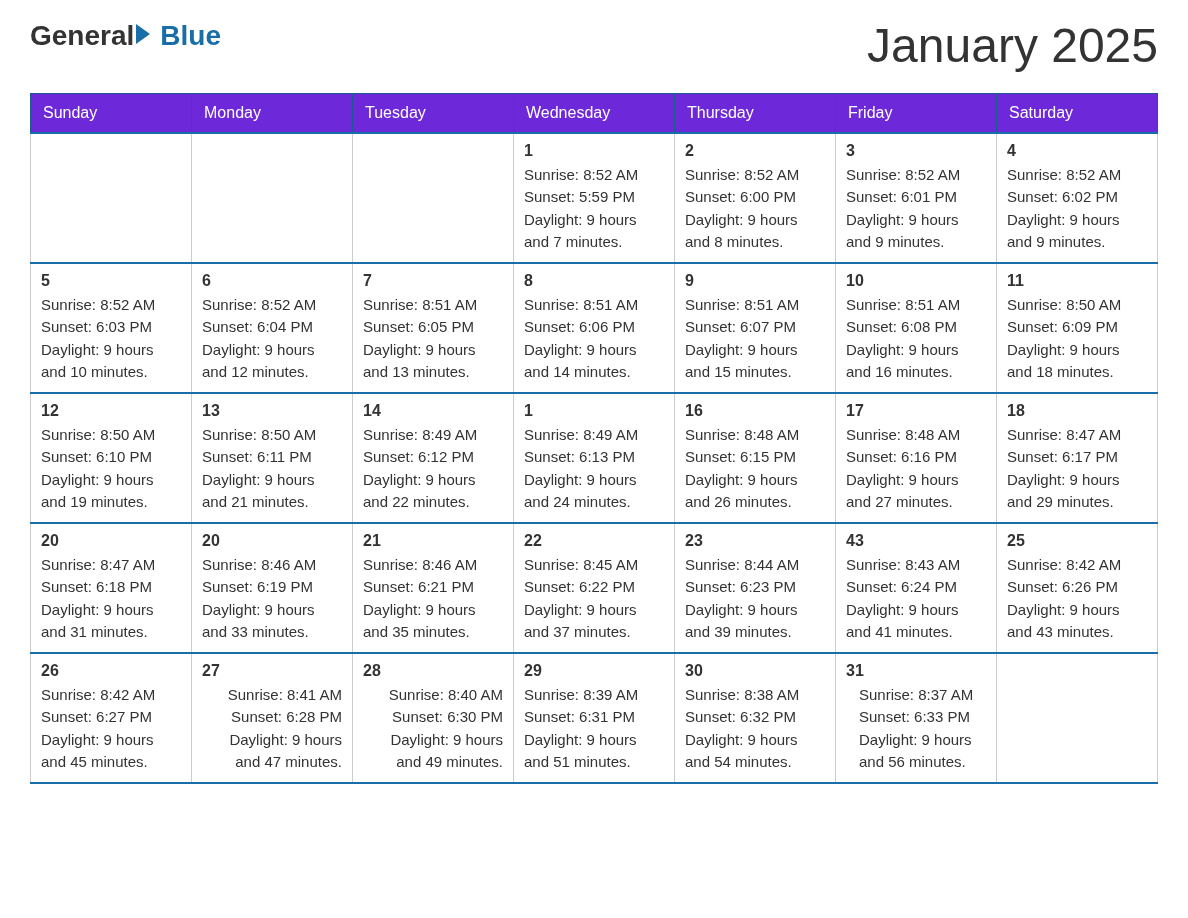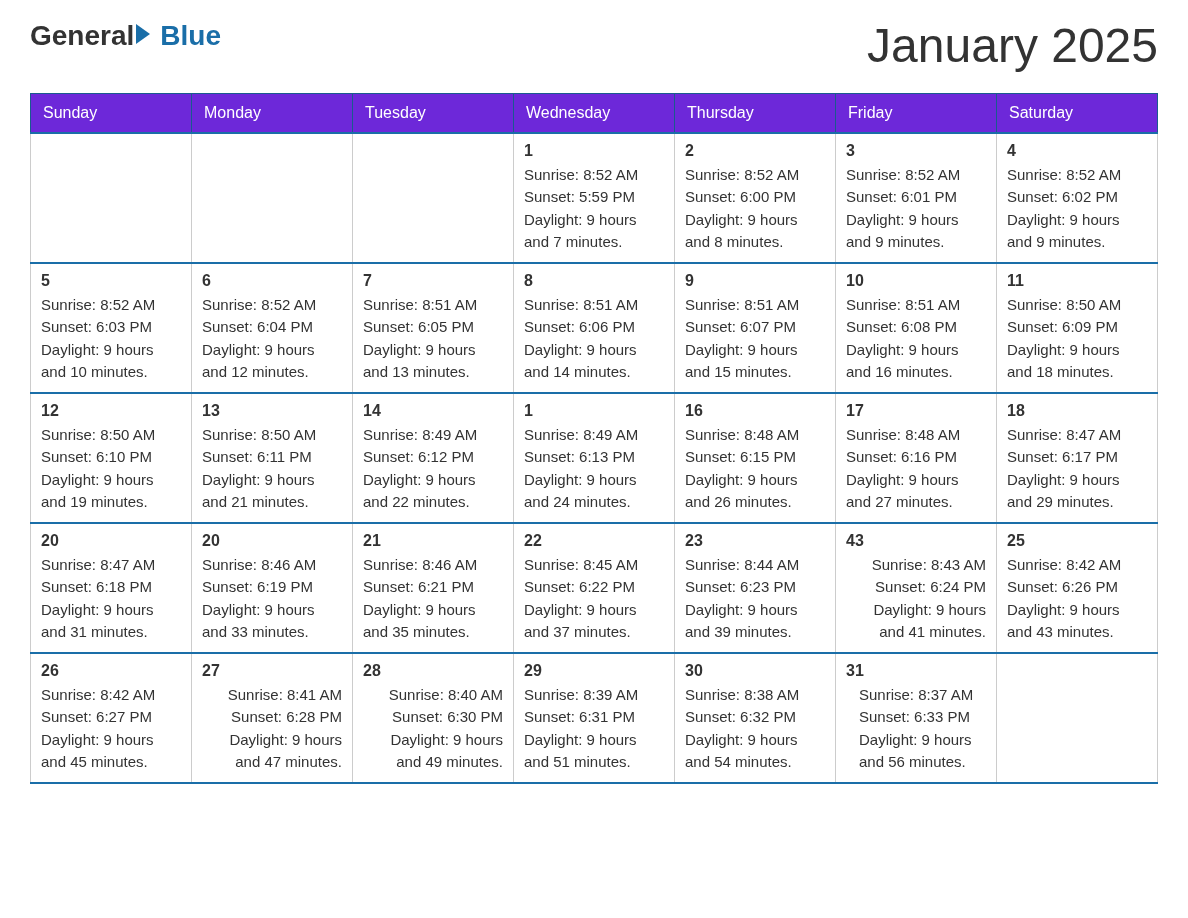--- a/index.html
+++ b/index.html
@@ -273,21 +273,21 @@
 Daylight: 9 hours and 37 minutes.</div>
         </td>
         <td>
           <span class="day-number">23</span>
           <div class="day-info" style="white-space: pre-line;">Sunrise: 8:44 AM
 Sunset: 6:23 PM
 Daylight: 9 hours and 39 minutes.</div>
         </td>
         <td>
           <span class="day-number">43</span>
-          <div class="day-info" style="white-space: pre-line; text-align: right;">Sunrise: 8:43 AM
+          <div class="day-info" style="white-space: pre-line;">Sunrise: 8:43 AM
 Sunset: 6:24 PM
 Daylight: 9 hours and 41 minutes.</div>
         </td>
         <td>
           <span class="day-number">25</span>
           <div class="day-info" style="white-space: pre-line;">Sunrise: 8:42 AM
 Sunset: 6:26 PM
 Daylight: 9 hours and 43 minutes.</div>
         </td>
       </tr>

